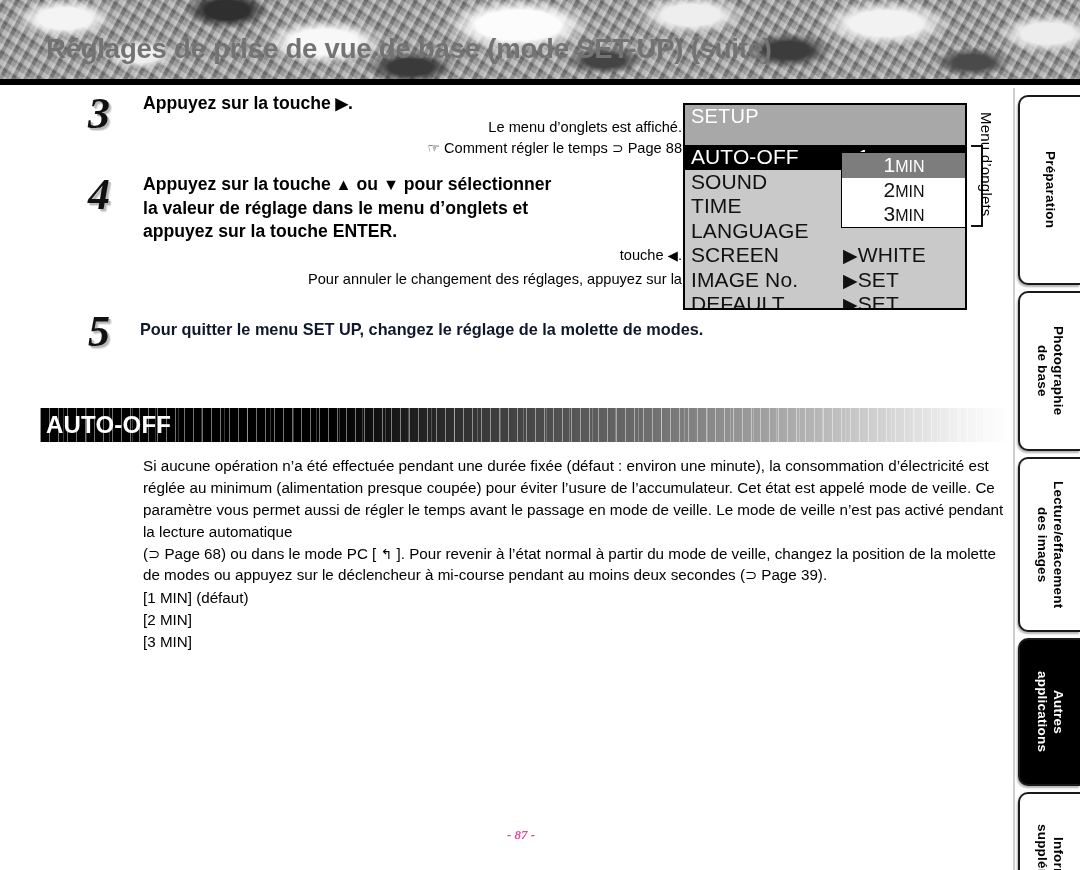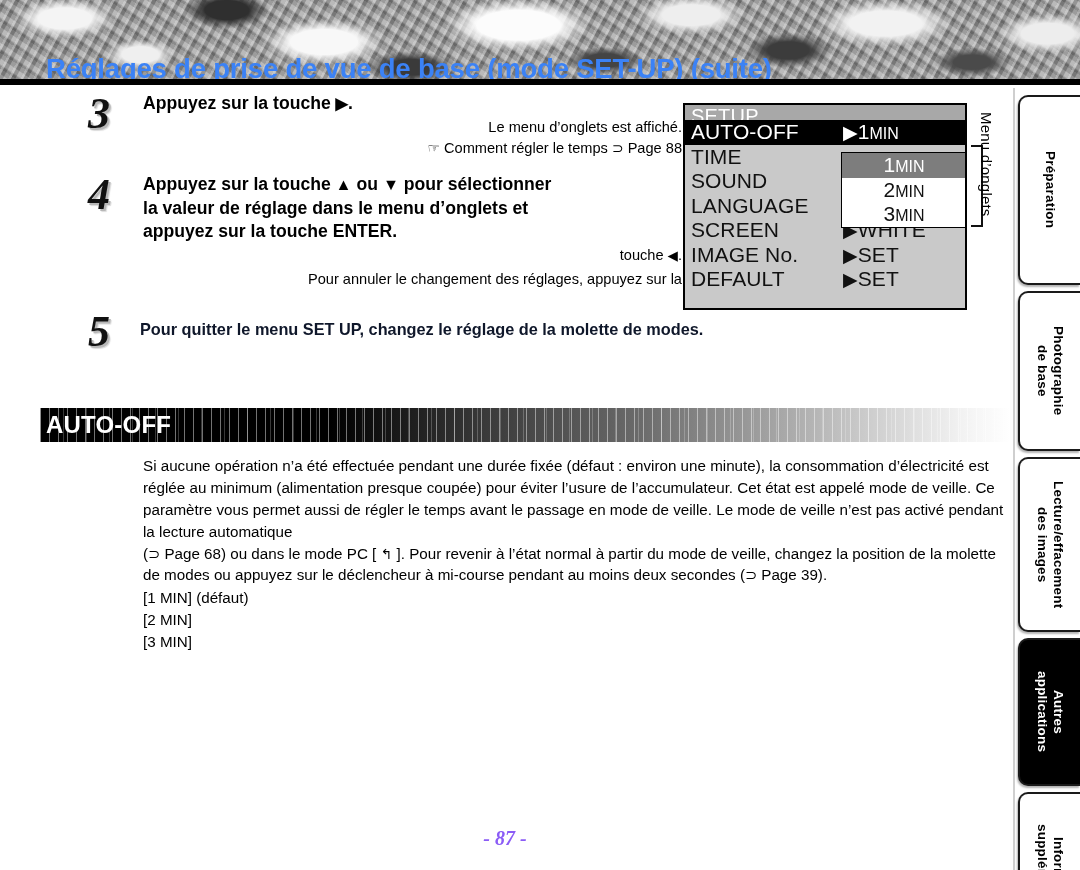--- a/index.html
+++ b/index.html
@@ -41,24 +41,24 @@
       radial-gradient(ellipse 58px 24px at 73% 60%, #3c3c3c 0%, #3c3c3c 36%, rgba(60,60,60,0) 74%),
       radial-gradient(ellipse 86px 30px at 82% 28%, #f2f2f2 0%, #f2f2f2 42%, rgba(242,242,242,0) 78%),
       radial-gradient(ellipse 52px 20px at 90% 74%, #4a4a4a 0%, #4a4a4a 36%, rgba(74,74,74,0) 74%),
       radial-gradient(ellipse 66px 26px at 97% 40%, #ededed 0%, #ededed 40%, rgba(237,237,237,0) 76%),
       repeating-linear-gradient(118deg, rgba(255,255,255,0.30) 0px, rgba(255,255,255,0.30) 2px, rgba(0,0,0,0.16) 3px, rgba(0,0,0,0.16) 6px, rgba(255,255,255,0.12) 7px, rgba(255,255,255,0.12) 11px),
       repeating-linear-gradient(34deg, rgba(0,0,0,0.20) 0px, rgba(0,0,0,0.20) 2px, rgba(255,255,255,0.22) 4px, rgba(255,255,255,0.22) 8px, rgba(0,0,0,0.08) 9px, rgba(0,0,0,0.08) 13px);
   }
   .header-title {
     position: absolute;
     left: 46px;
-    top: 53px;
+    top: 33px;
     font-size: 27.5px;
     font-weight: bold;
-    color: #3b82f6;
+    color: #737373;
     letter-spacing: -0.2px;
     white-space: nowrap;
     z-index: 4;
   }
   .header-rule {
     position: absolute;
     left: 0; top: 79px;
     width: 1080px; height: 6px;
     background: #000;
     z-index: 5;
@@ -131,21 +131,21 @@
     position: relative;
     width: 284px;
     height: 207px;
     background: #c9c9c9;
     border: 2px solid #000;
     box-sizing: border-box;
     overflow: hidden;
     font-family: "Liberation Sans", sans-serif;
   }
   .lcd-title {
-    height: 15px;
+    height: 40px;
     background: #a8a8a8;
     color: #ffffff;
     font-size: 20px;
     font-weight: 500;
     line-height: 23px;
     padding-left: 6px;
     letter-spacing: 0.2px;
   }
   .lcd-rows { position: relative; }
   .lcd-row {
@@ -257,28 +257,28 @@
   .opt-list { margin-top: 1px; }
   .opt-list div { line-height: 1.44; }
   .pc-icon {
     font-family: "DejaVu Sans", sans-serif;
     font-size: 0.92em;
   }
 
   
   .page-num {
     position: absolute;
-    left: 0; top: 827px;
+    left: 16px; top: 827px;
     width: 1010px;
     text-align: center;
     font-family: "Liberation Serif", serif;
     font-style: italic;
     font-weight: bold;
-    font-size: 20px;
-    color: #8b5cf6;
+    font-size: 13px;
+    color: #ec4899;
   }
 
   
   .sidetabs {
     position: absolute;
     left: 1018px; top: 95px;
     width: 62px;
     height: 772px;
   }
   .sidetab {
@@ -380,25 +380,25 @@
     <div class="lcd">
       <div class="lcd-title">SETUP</div>
       <div class="lcd-rows">
 
         <div class="lcd-row inverted">
           <span class="lcd-label">AUTO-OFF</span>
           <span class="lcd-val"><span class="arrow">▶</span><span>1</span><span class="min-unit">MIN</span></span>
         </div>
 
         <div class="lcd-row">
+          <span class="lcd-label">SOUND</span>
+        </div>
+
+        <div class="lcd-row">
           <span class="lcd-label">TIME</span>
-        </div>
-
-        <div class="lcd-row">
-          <span class="lcd-label">SOUND</span>
         </div>
 
         <div class="lcd-row">
           <span class="lcd-label">LANGUAGE</span>
         </div>
 
         <div class="lcd-row">
           <span class="lcd-label">SCREEN</span>
           <span class="lcd-val"><span class="arrow">▶</span><span>WHITE</span></span>
         </div>

